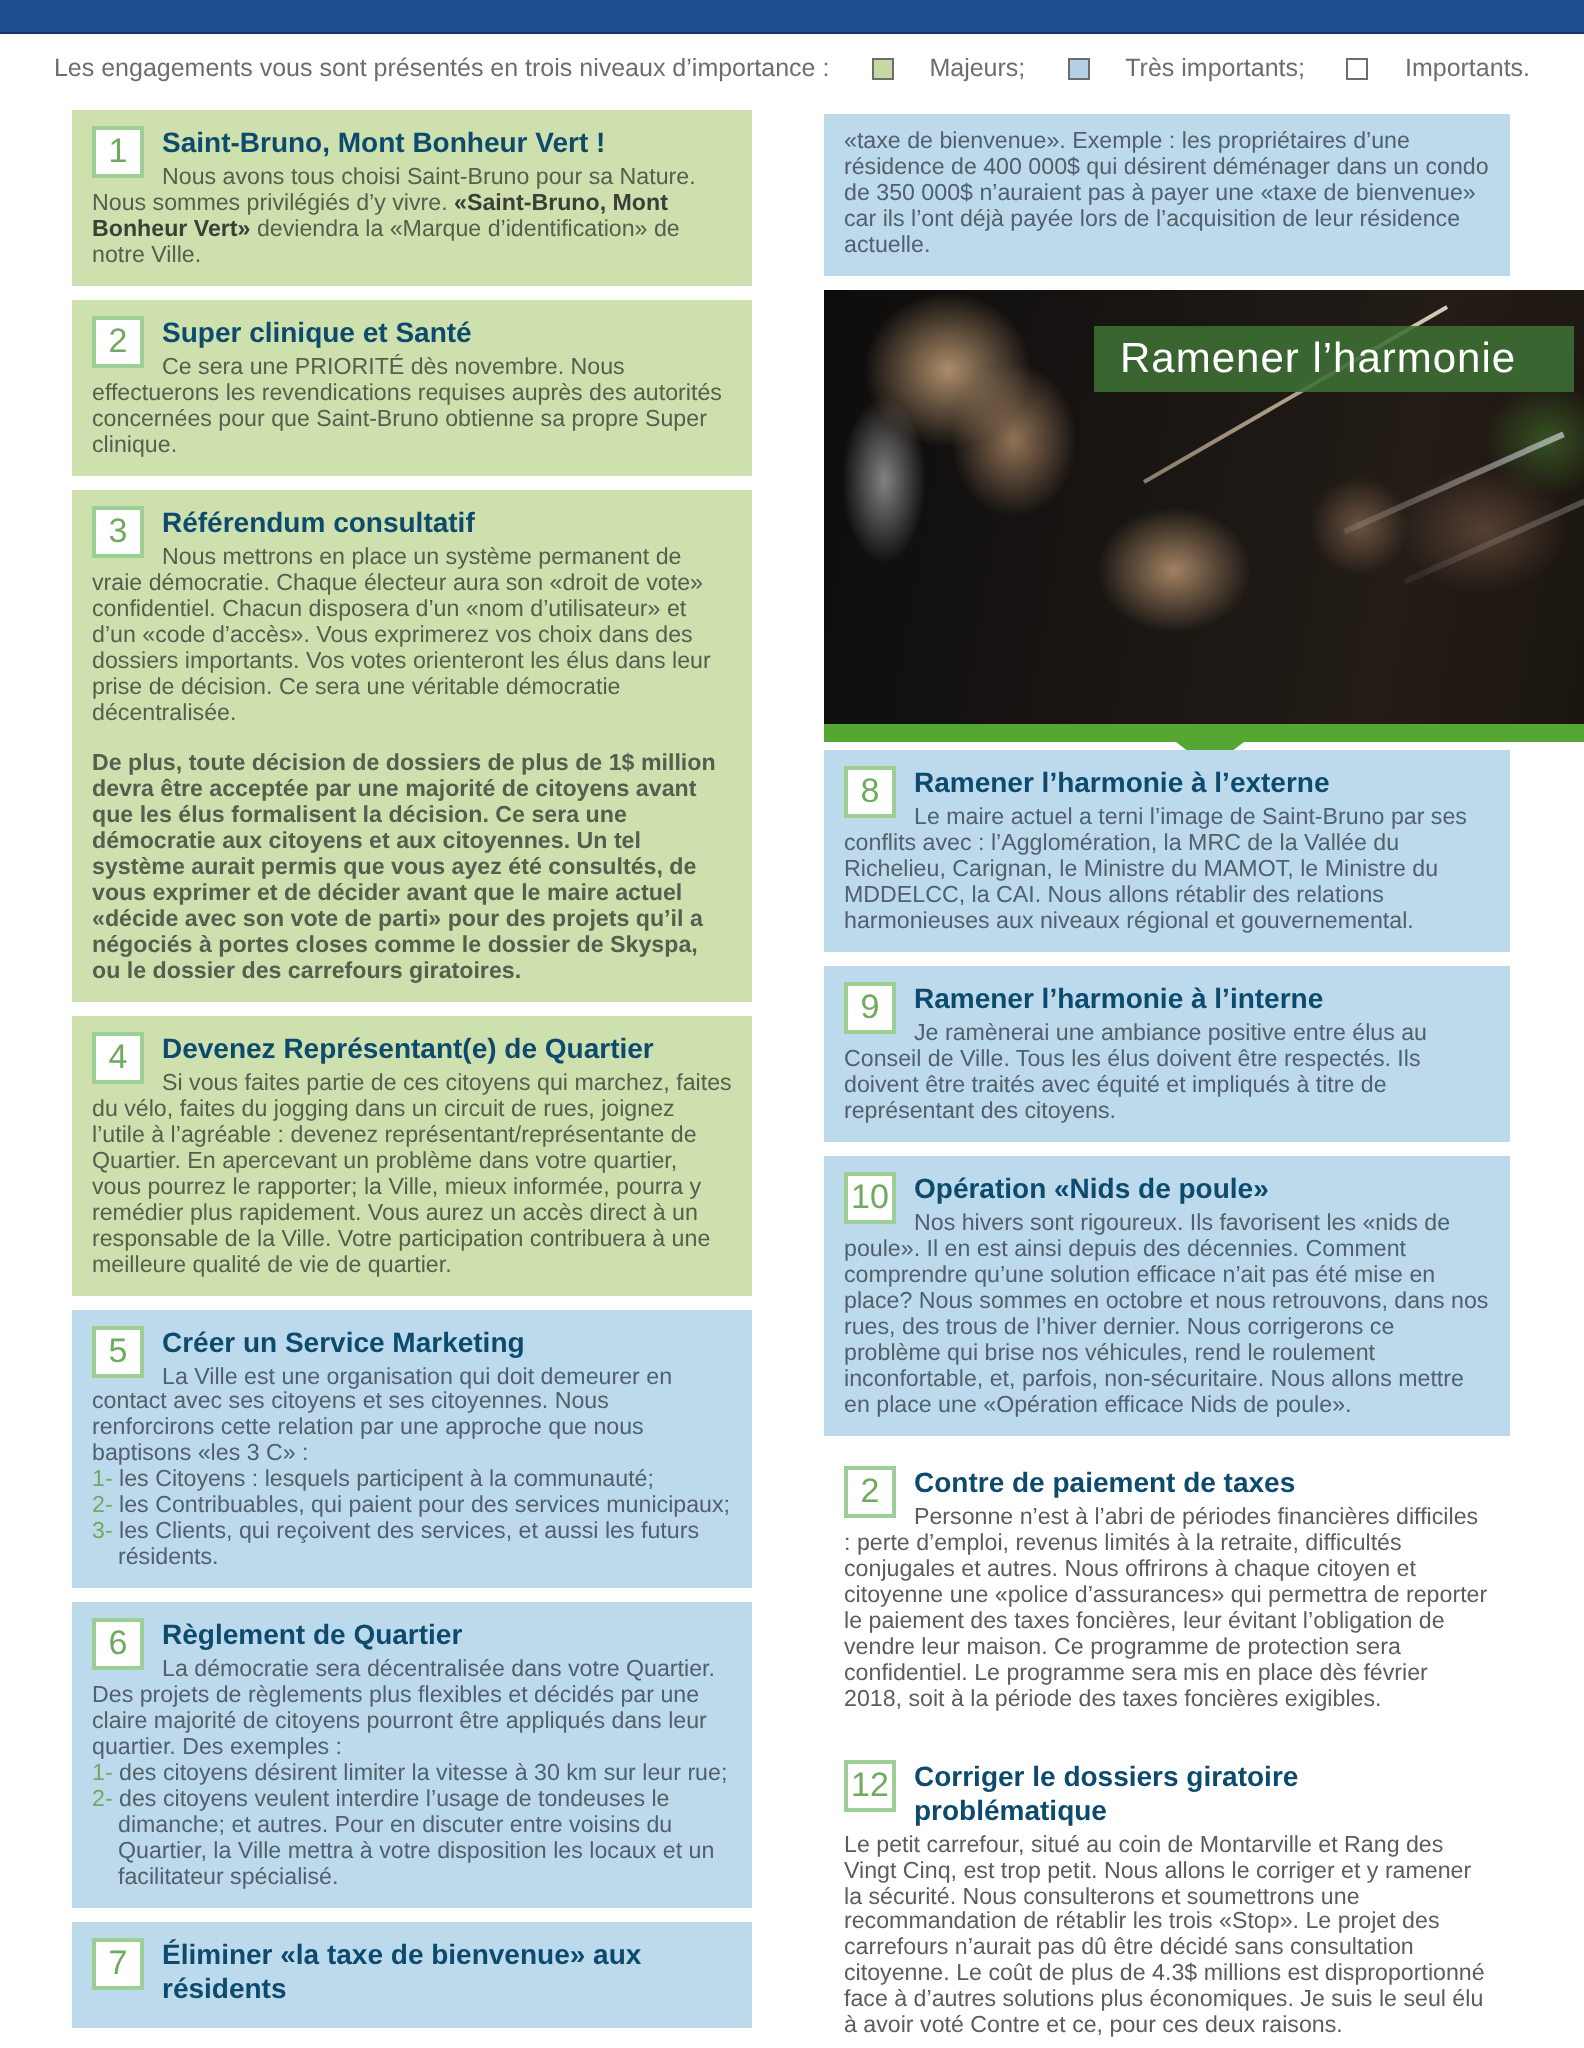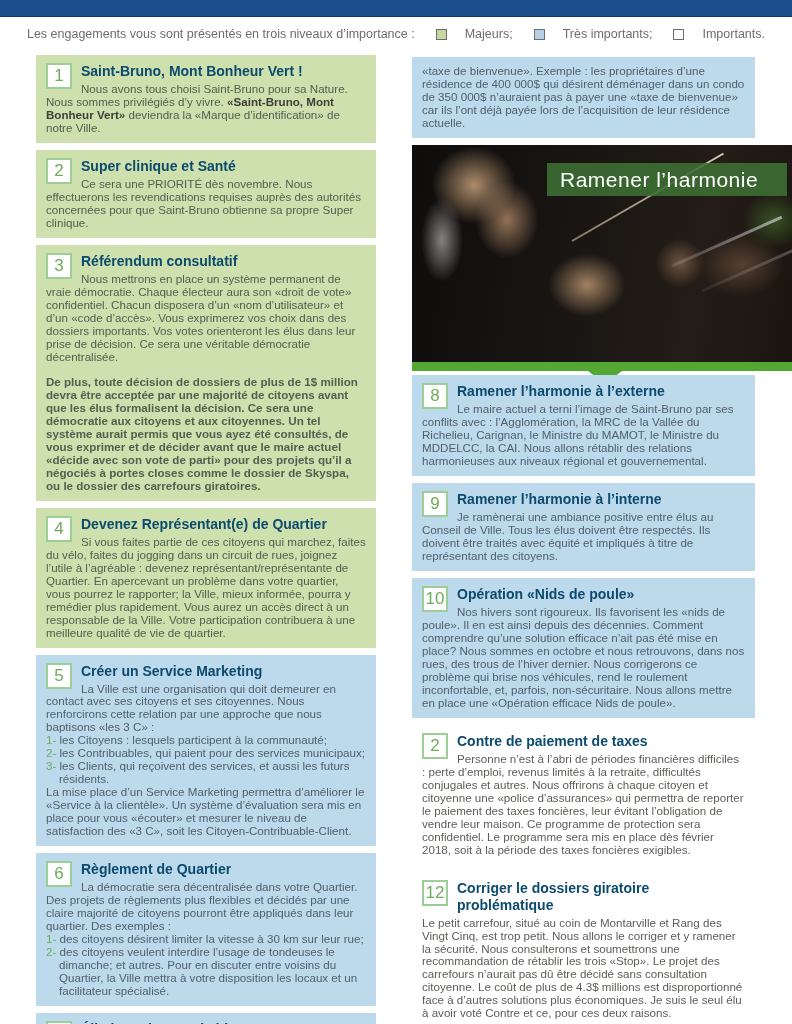--- a/index.html
+++ b/index.html
@@ -135,21 +135,20 @@
         <h3 class="title">Devenez Représentant(e) de Quartier</h3>
         <p class="para"><span>Si vous faites partie de ces citoyens qui marchez, faites du vélo, faites du jogging dans un circuit de rues, joignez l’utile à l’agréable : devenez représentant/représentante de Quartier.  En apercevant un problème dans votre quartier, vous pourrez le rapporter;  la Ville, mieux informée, pourra y remédier plus rapidement.  Vous aurez un accès direct à un responsable de la Ville.  Votre participation contribuera à une meilleure qualité de vie de quartier.</span></p>
       </section>
       <section class="item lvl-blue">
         <div class="badge">5</div>
         <h3 class="title">Créer un Service Marketing</h3>
         <p class="para"><span>La Ville est une organisation qui doit demeurer en contact avec ses citoyens et ses citoyennes.  Nous renforcirons cette relation par une approche que nous baptisons «les 3 C» :</span></p>
         <p class="para list"><span class="seg-green">1-</span><span> les Citoyens : lesquels participent à la communauté;</span></p>
         <p class="para list"><span class="seg-green">2-</span><span> les Contribuables, qui paient pour des services municipaux;</span></p>
         <p class="para list"><span class="seg-green">3-</span><span> les Clients, qui  reçoivent des services, et aussi les futurs résidents.</span></p>
-        <p class="para"><span>La mise place d’un Service Marketing permettra d’améliorer le «Service à la clientèle».   Un système d’évaluation sera mis en place pour vous «écouter» et mesurer le niveau de satisfaction des «3 C», soit les Citoyen-Contribuable-Client.</span></p>
       </section>
       <section class="item lvl-blue">
         <div class="badge">6</div>
         <h3 class="title">Règlement de Quartier</h3>
         <p class="para"><span>La démocratie sera décentralisée dans votre Quartier.  Des projets de règlements plus flexibles et décidés par une claire majorité de citoyens pourront être appliqués dans leur quartier.  Des exemples :</span></p>
         <p class="para list"><span class="seg-green">1-</span><span> des citoyens désirent limiter la vitesse à 30 km sur leur rue;</span></p>
         <p class="para list"><span class="seg-green">2-</span><span> des citoyens veulent interdire l’usage de tondeuses le dimanche; et autres.  Pour en discuter entre voisins du Quartier, la Ville mettra à votre disposition les locaux et un facilitateur spécialisé.</span></p>
       </section>
       <section class="item lvl-blue">
         <div class="badge">7</div>

